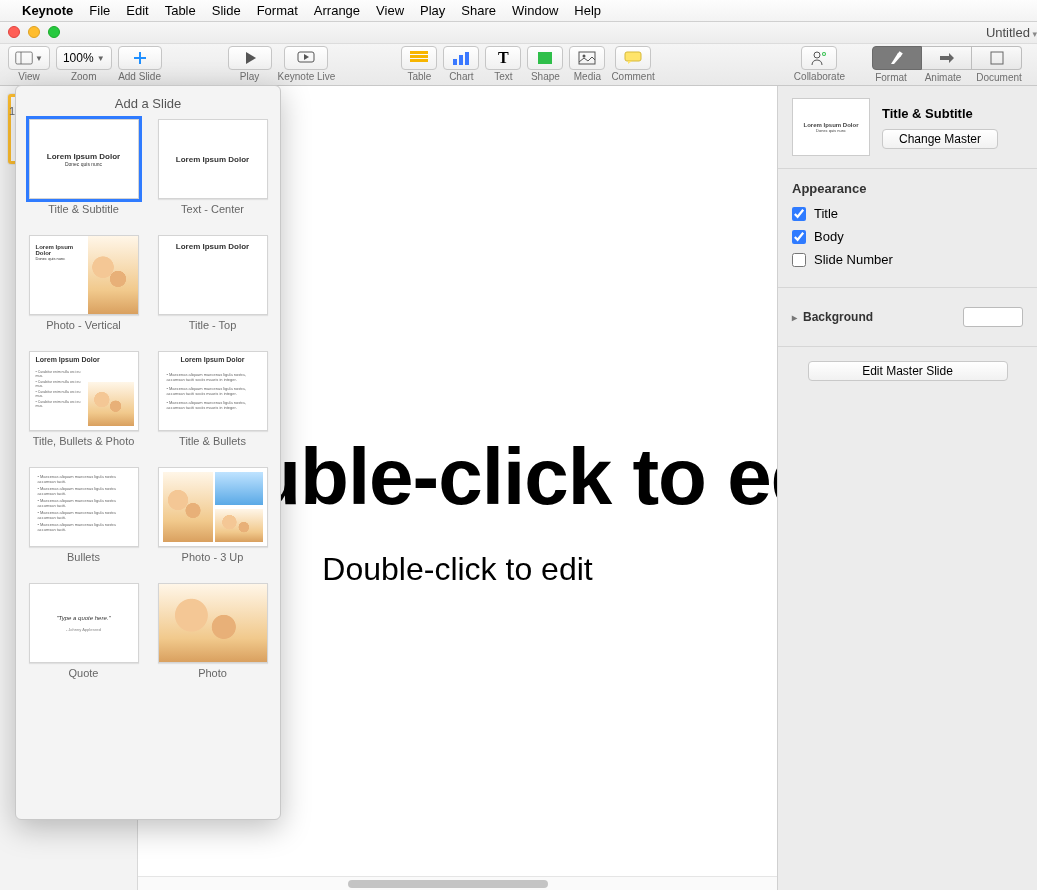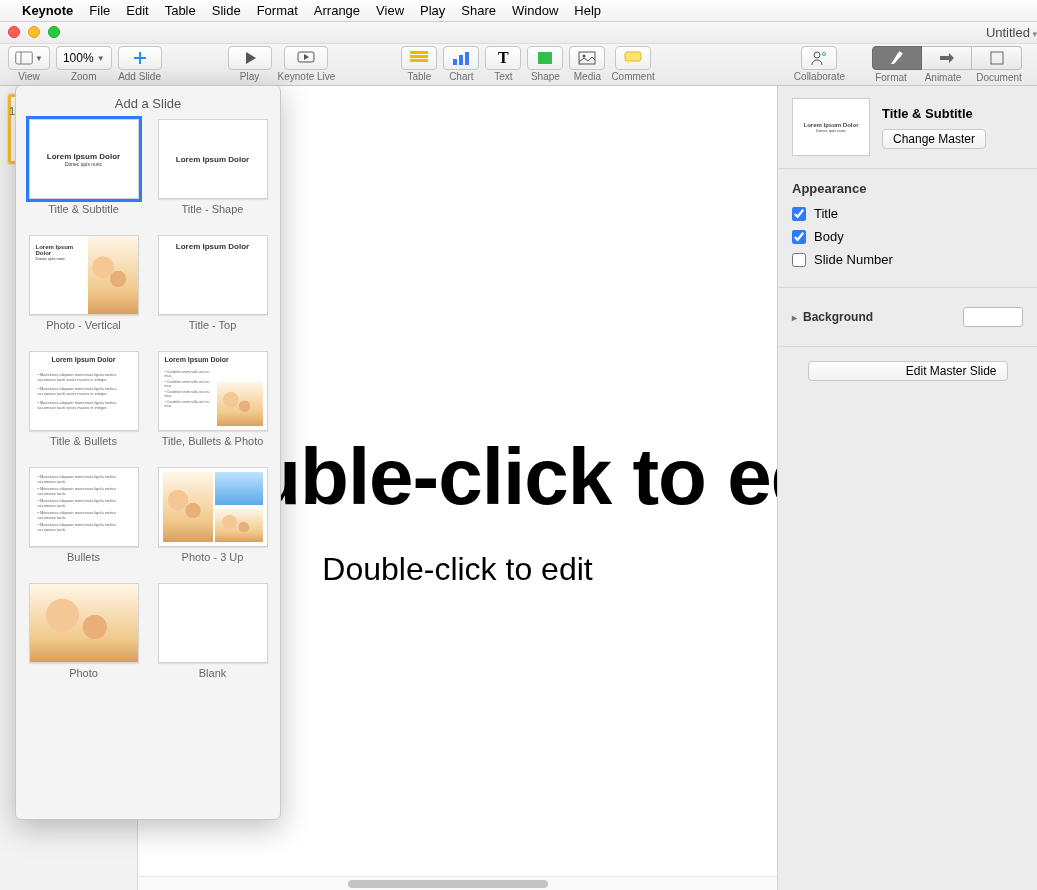--- a/index.html
+++ b/index.html
@@ -52,28 +52,28 @@
 .scroll-thumb { position:absolute; left:210px; top:3px; height:8px; width:200px; background:#c4c4c4; border-radius:4px; }
 
 
 .inspector { width:260px; background:#ececec; border-left:1px solid #d0d0d0; display:flex; flex-direction:column; }
 .insp-header { height:30px; display:flex; align-items:center; justify-content:center; font-size:12px; font-weight:600; color:#555; background:#e4e4e4; border-bottom:1px solid #d3d3d3; }
 .insp-row { padding:12px 14px; border-bottom:1px solid #d6d6d6; }
 .layout-row { display:flex; align-items:center; gap:12px; }
 .layout-thumb { width:78px; height:58px; background:#fff; border:1px solid #ccc; display:flex; flex-direction:column; align-items:center; justify-content:center; font-size:6px; color:#444; }
 .layout-info { flex:1; }
 .layout-title { font-size:13px; font-weight:700; margin-bottom:8px; }
-.btn-small { font-size:12px; padding:2px 10px; background:linear-gradient(#fff,#f1f1f1); border:1px solid #c9c9c9; border-radius:4px; }
+.btn-small { font-size:12px; padding:2px 16px; background:linear-gradient(#fff,#f1f1f1); border:1px solid #c9c9c9; border-radius:4px; }
 .section-lbl { font-size:13px; font-weight:700; color:#333; margin-bottom:10px; }
 .chk { display:flex; align-items:flex-end; gap:8px; font-size:13px; margin-bottom:8px; }
 .chk input { width:14px; height:14px; accent-color:#2f7bff; }
 .disclosure { display:flex; align-items:center; gap:6px; font-size:12px; font-weight:700; color:#333; padding:10px 0; }
 .disclosure::before { content:"▸"; font-size:10px; color:#777; }
 .color-well { width:60px; height:20px; background:#fff; border:1px solid #bbb; border-radius:3px; float:right; }
-.edit-master { margin:14px auto; display:block; width:200px; text-align:right; }
+.edit-master { margin:14px auto; display:block; width:200px; text-align:center; }
 
 
 .popover { position:absolute; top:85px; left:15px; width:266px; height:735px; background:#f4f4f4; border:1px solid #c8c8c8; border-radius:6px; box-shadow:0 8px 30px rgba(0,0,0,0.25); z-index:100; padding:8px 10px; overflow:hidden; }
 .popover::before { content:""; position:absolute; top:-9px; left:128px; width:0; height:0; border-left:9px solid transparent; border-right:9px solid transparent; border-bottom:9px solid #f4f4f4; filter:drop-shadow(0 -1px 0 #c8c8c8); }
 .pop-title { text-align:center; font-size:13px; color:#555; margin:2px 0 8px; }
 .pop-grid { display:grid; grid-template-columns:1fr 1fr; gap:6px 14px; }
 .pop-item { display:flex; flex-direction:column; align-items:center; }
 .pop-thumb { width:110px; height:80px; background:#fff; border:1px solid #d4d4d4; box-shadow:0 1px 1px rgba(0,0,0,0.08); display:flex; flex-direction:column; align-items:center; justify-content:center; font-size:7px; color:#333; position:relative; overflow:hidden; }
 .pop-thumb.selected { outline:3px solid #2f7bff; }
 .pop-cap { font-size:11px; color:#666; margin-top:4px; text-align:center; min-height:26px; }
@@ -322,78 +322,81 @@
         <div class="pop-thumb selected">
           <div style="font-weight: 700; font-size: 8px;">Lorem Ipsum Dolor</div>
           <div style="font-size: 5px;">Donec quis nunc</div>
         </div>
         <div class="pop-cap">Title &amp; Subtitle</div>
       </div>
       <div class="pop-item">
         <div class="pop-thumb">
           <div style="font-weight: 700; font-size: 8px;">Lorem Ipsum Dolor</div>
         </div>
-        <div class="pop-cap">Title - Shape</div>
+        <div class="pop-cap">Text - Center</div>
       </div>
       <div class="pop-item">
         <div class="pop-thumb">
           <div style="position: absolute; top: 8px; left: 6px; font-weight: 700; font-size: 6px; width: 45px;">Lorem Ipsum Dolor</div>
           <div style="position: absolute; top: 20px; left: 6px; font-size: 4px;">Donec quis nunc</div>
           <div class="ph-img faces" style="top: 0px; right: 0px; bottom: 0px; width: 50px;"></div>
         </div>
         <div class="pop-cap">Photo - Vertical</div>
       </div>
       <div class="pop-item">
         <div class="pop-thumb">
           <div style="position: absolute; top: 6px; width: 100%; text-align: center; font-weight: 700; font-size: 8px;">Lorem Ipsum Dolor</div>
         </div>
         <div class="pop-cap">Title - Top</div>
-      </div>
-      <div class="pop-item">
-        <div class="pop-thumb">
-          <div style="position: absolute; top: 4px; width: 100%; text-align: center; font-weight: 700; font-size: 7px;">Lorem Ipsum Dolor</div>
-          <div style="position: absolute; left: 8px; right: 8px; font-size: 4px; color: rgb(102, 102, 102); top: 20px;">• Maecenas aliquam maecenas ligula nostra, accumsan taciti sociis mauris in integer.</div>
-          <div style="position: absolute; left: 8px; right: 8px; font-size: 4px; color: rgb(102, 102, 102); top: 34px;">• Maecenas aliquam maecenas ligula nostra, accumsan taciti sociis mauris in integer.</div>
-          <div style="position: absolute; left: 8px; right: 8px; font-size: 4px; color: rgb(102, 102, 102); top: 48px;">• Maecenas aliquam maecenas ligula nostra, accumsan taciti sociis mauris in integer.</div>
-        </div>
-        <div class="pop-cap">Title &amp; Bullets</div>
       </div>
       <div class="pop-item">
         <div class="pop-thumb">
           <div style="position: absolute; top: 4px; left: 6px; font-weight: 700; font-size: 7px;">Lorem Ipsum Dolor</div>
           <div style="position: absolute; left: 6px; width: 48px; font-size: 3.5px; color: rgb(102, 102, 102); top: 18px;">• Curabitur enim nulla orci eu mus.</div>
           <div style="position: absolute; left: 6px; width: 48px; font-size: 3.5px; color: rgb(102, 102, 102); top: 28px;">• Curabitur enim nulla orci eu mus.</div>
           <div style="position: absolute; left: 6px; width: 48px; font-size: 3.5px; color: rgb(102, 102, 102); top: 38px;">• Curabitur enim nulla orci eu mus.</div>
           <div style="position: absolute; left: 6px; width: 48px; font-size: 3.5px; color: rgb(102, 102, 102); top: 48px;">• Curabitur enim nulla orci eu mus.</div>
           <div class="ph-img faces" style="right: 4px; bottom: 4px; width: 46px; height: 44px;"></div>
         </div>
         <div class="pop-cap">Title, Bullets &amp; Photo</div>
       </div>
       <div class="pop-item">
         <div class="pop-thumb">
+          <div style="position: absolute; top: 4px; width: 100%; text-align: center; font-weight: 700; font-size: 7px;">Lorem Ipsum Dolor</div>
+          <div style="position: absolute; left: 8px; right: 8px; font-size: 4px; color: rgb(102, 102, 102); top: 20px;">• Maecenas aliquam maecenas ligula nostra, accumsan taciti sociis mauris in integer.</div>
+          <div style="position: absolute; left: 8px; right: 8px; font-size: 4px; color: rgb(102, 102, 102); top: 34px;">• Maecenas aliquam maecenas ligula nostra, accumsan taciti sociis mauris in integer.</div>
+          <div style="position: absolute; left: 8px; right: 8px; font-size: 4px; color: rgb(102, 102, 102); top: 48px;">• Maecenas aliquam maecenas ligula nostra, accumsan taciti sociis mauris in integer.</div>
+        </div>
+        <div class="pop-cap">Title &amp; Bullets</div>
+      </div>
+      <div class="pop-item">
+        <div class="pop-thumb">
           <div style="position: absolute; left: 8px; right: 8px; font-size: 4px; color: rgb(102, 102, 102); top: 6px;">• Maecenas aliquam maecenas ligula nostra accumsan taciti.</div>
           <div style="position: absolute; left: 8px; right: 8px; font-size: 4px; color: rgb(102, 102, 102); top: 18px;">• Maecenas aliquam maecenas ligula nostra accumsan taciti.</div>
           <div style="position: absolute; left: 8px; right: 8px; font-size: 4px; color: rgb(102, 102, 102); top: 30px;">• Maecenas aliquam maecenas ligula nostra accumsan taciti.</div>
           <div style="position: absolute; left: 8px; right: 8px; font-size: 4px; color: rgb(102, 102, 102); top: 42px;">• Maecenas aliquam maecenas ligula nostra accumsan taciti.</div>
           <div style="position: absolute; left: 8px; right: 8px; font-size: 4px; color: rgb(102, 102, 102); top: 54px;">• Maecenas aliquam maecenas ligula nostra accumsan taciti.</div>
         </div>
         <div class="pop-cap">Bullets</div>
       </div>
       <div class="pop-item">
         <div class="pop-thumb">
           <div class="ph-img faces" style="left: 4px; top: 4px; width: 50px; height: 70px;"></div>
           <div class="ph-img" style="right: 4px; top: 4px; width: 48px; height: 33px; background: linear-gradient(rgb(191, 227, 255), rgb(90, 169, 230));"></div>
           <div class="ph-img faces" style="right: 4px; bottom: 4px; width: 48px; height: 33px;"></div>
         </div>
         <div class="pop-cap">Photo - 3 Up</div>
       </div>
       <div class="pop-item">
         <div class="pop-thumb">
+          <div style="font-size: 6px; font-style: italic;">"Type a quote here."</div>
+          <div style="font-size: 4px; margin-top: 6px; color: rgb(136, 136, 136);">- Johnny Appleseed</div>
+        </div>
+        <div class="pop-cap">Quote</div>
+      </div>
+      <div class="pop-item">
+        <div class="pop-thumb">
           <div class="ph-img faces" style="inset: 0px;"></div>
         </div>
         <div class="pop-cap">Photo</div>
       </div>
-      <div class="pop-item">
-        <div class="pop-thumb"></div>
-        <div class="pop-cap">Blank</div>
-      </div>
     </div>
 </div>
 
 </body></html>

